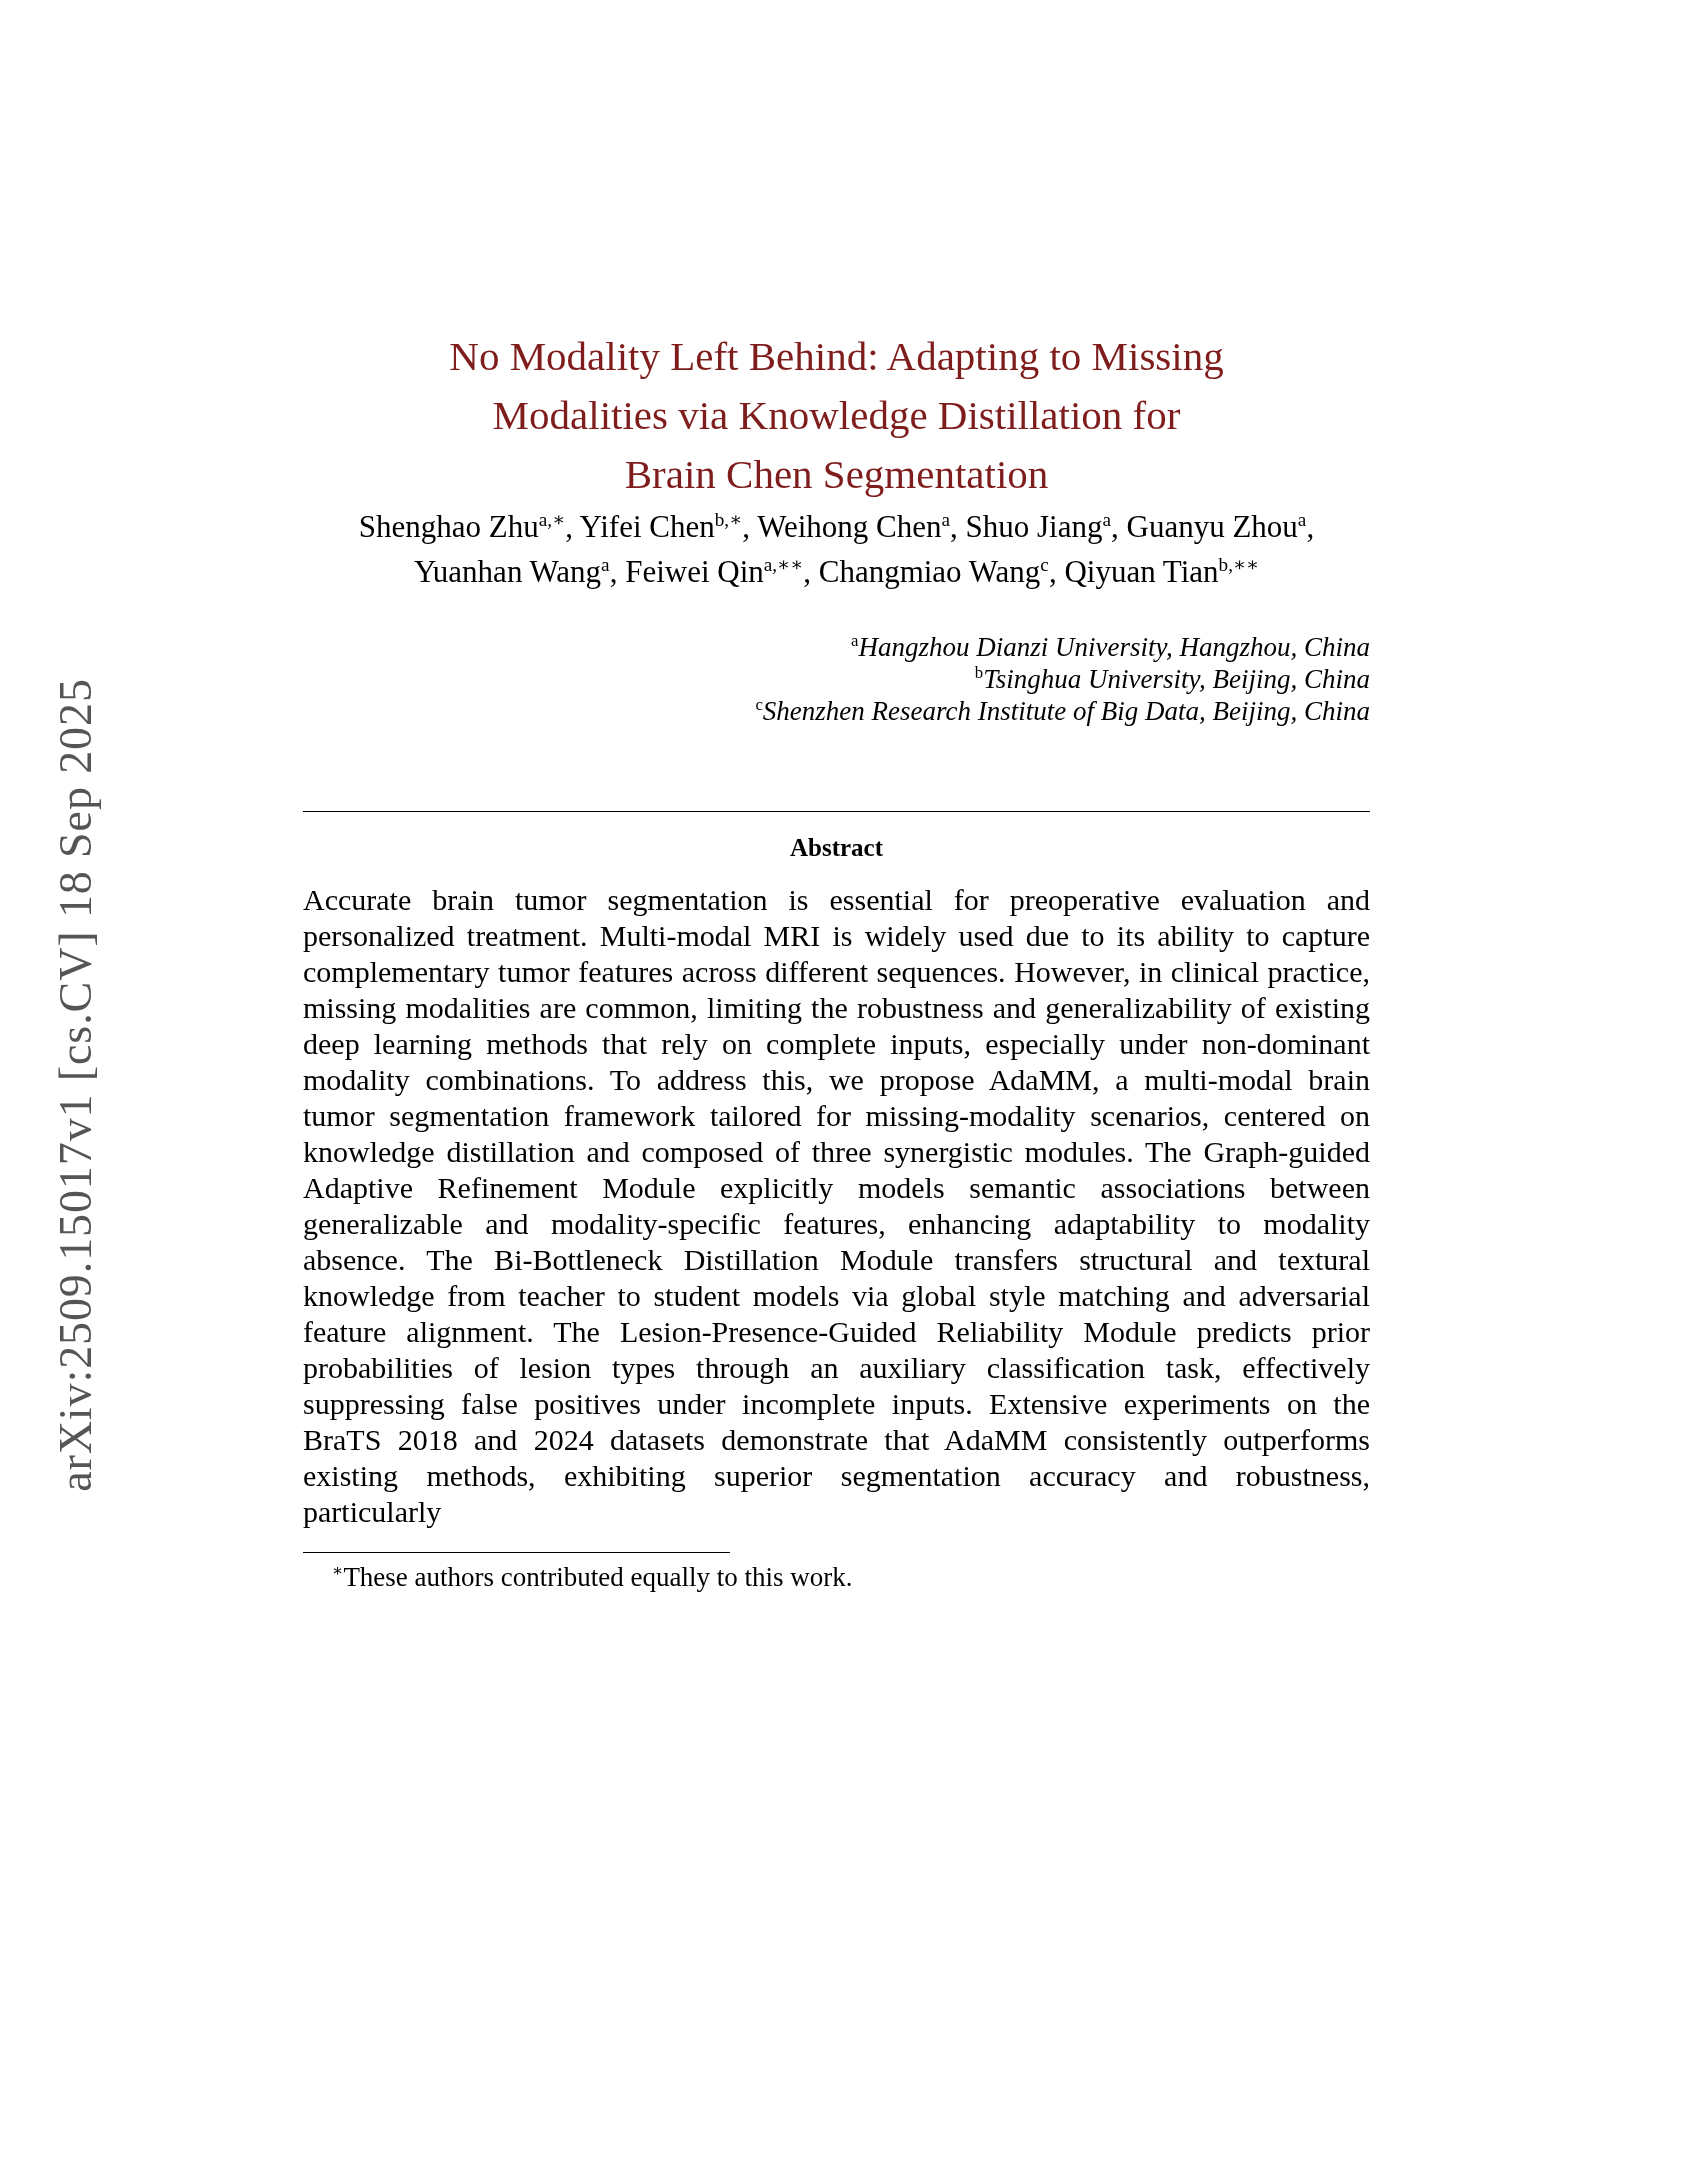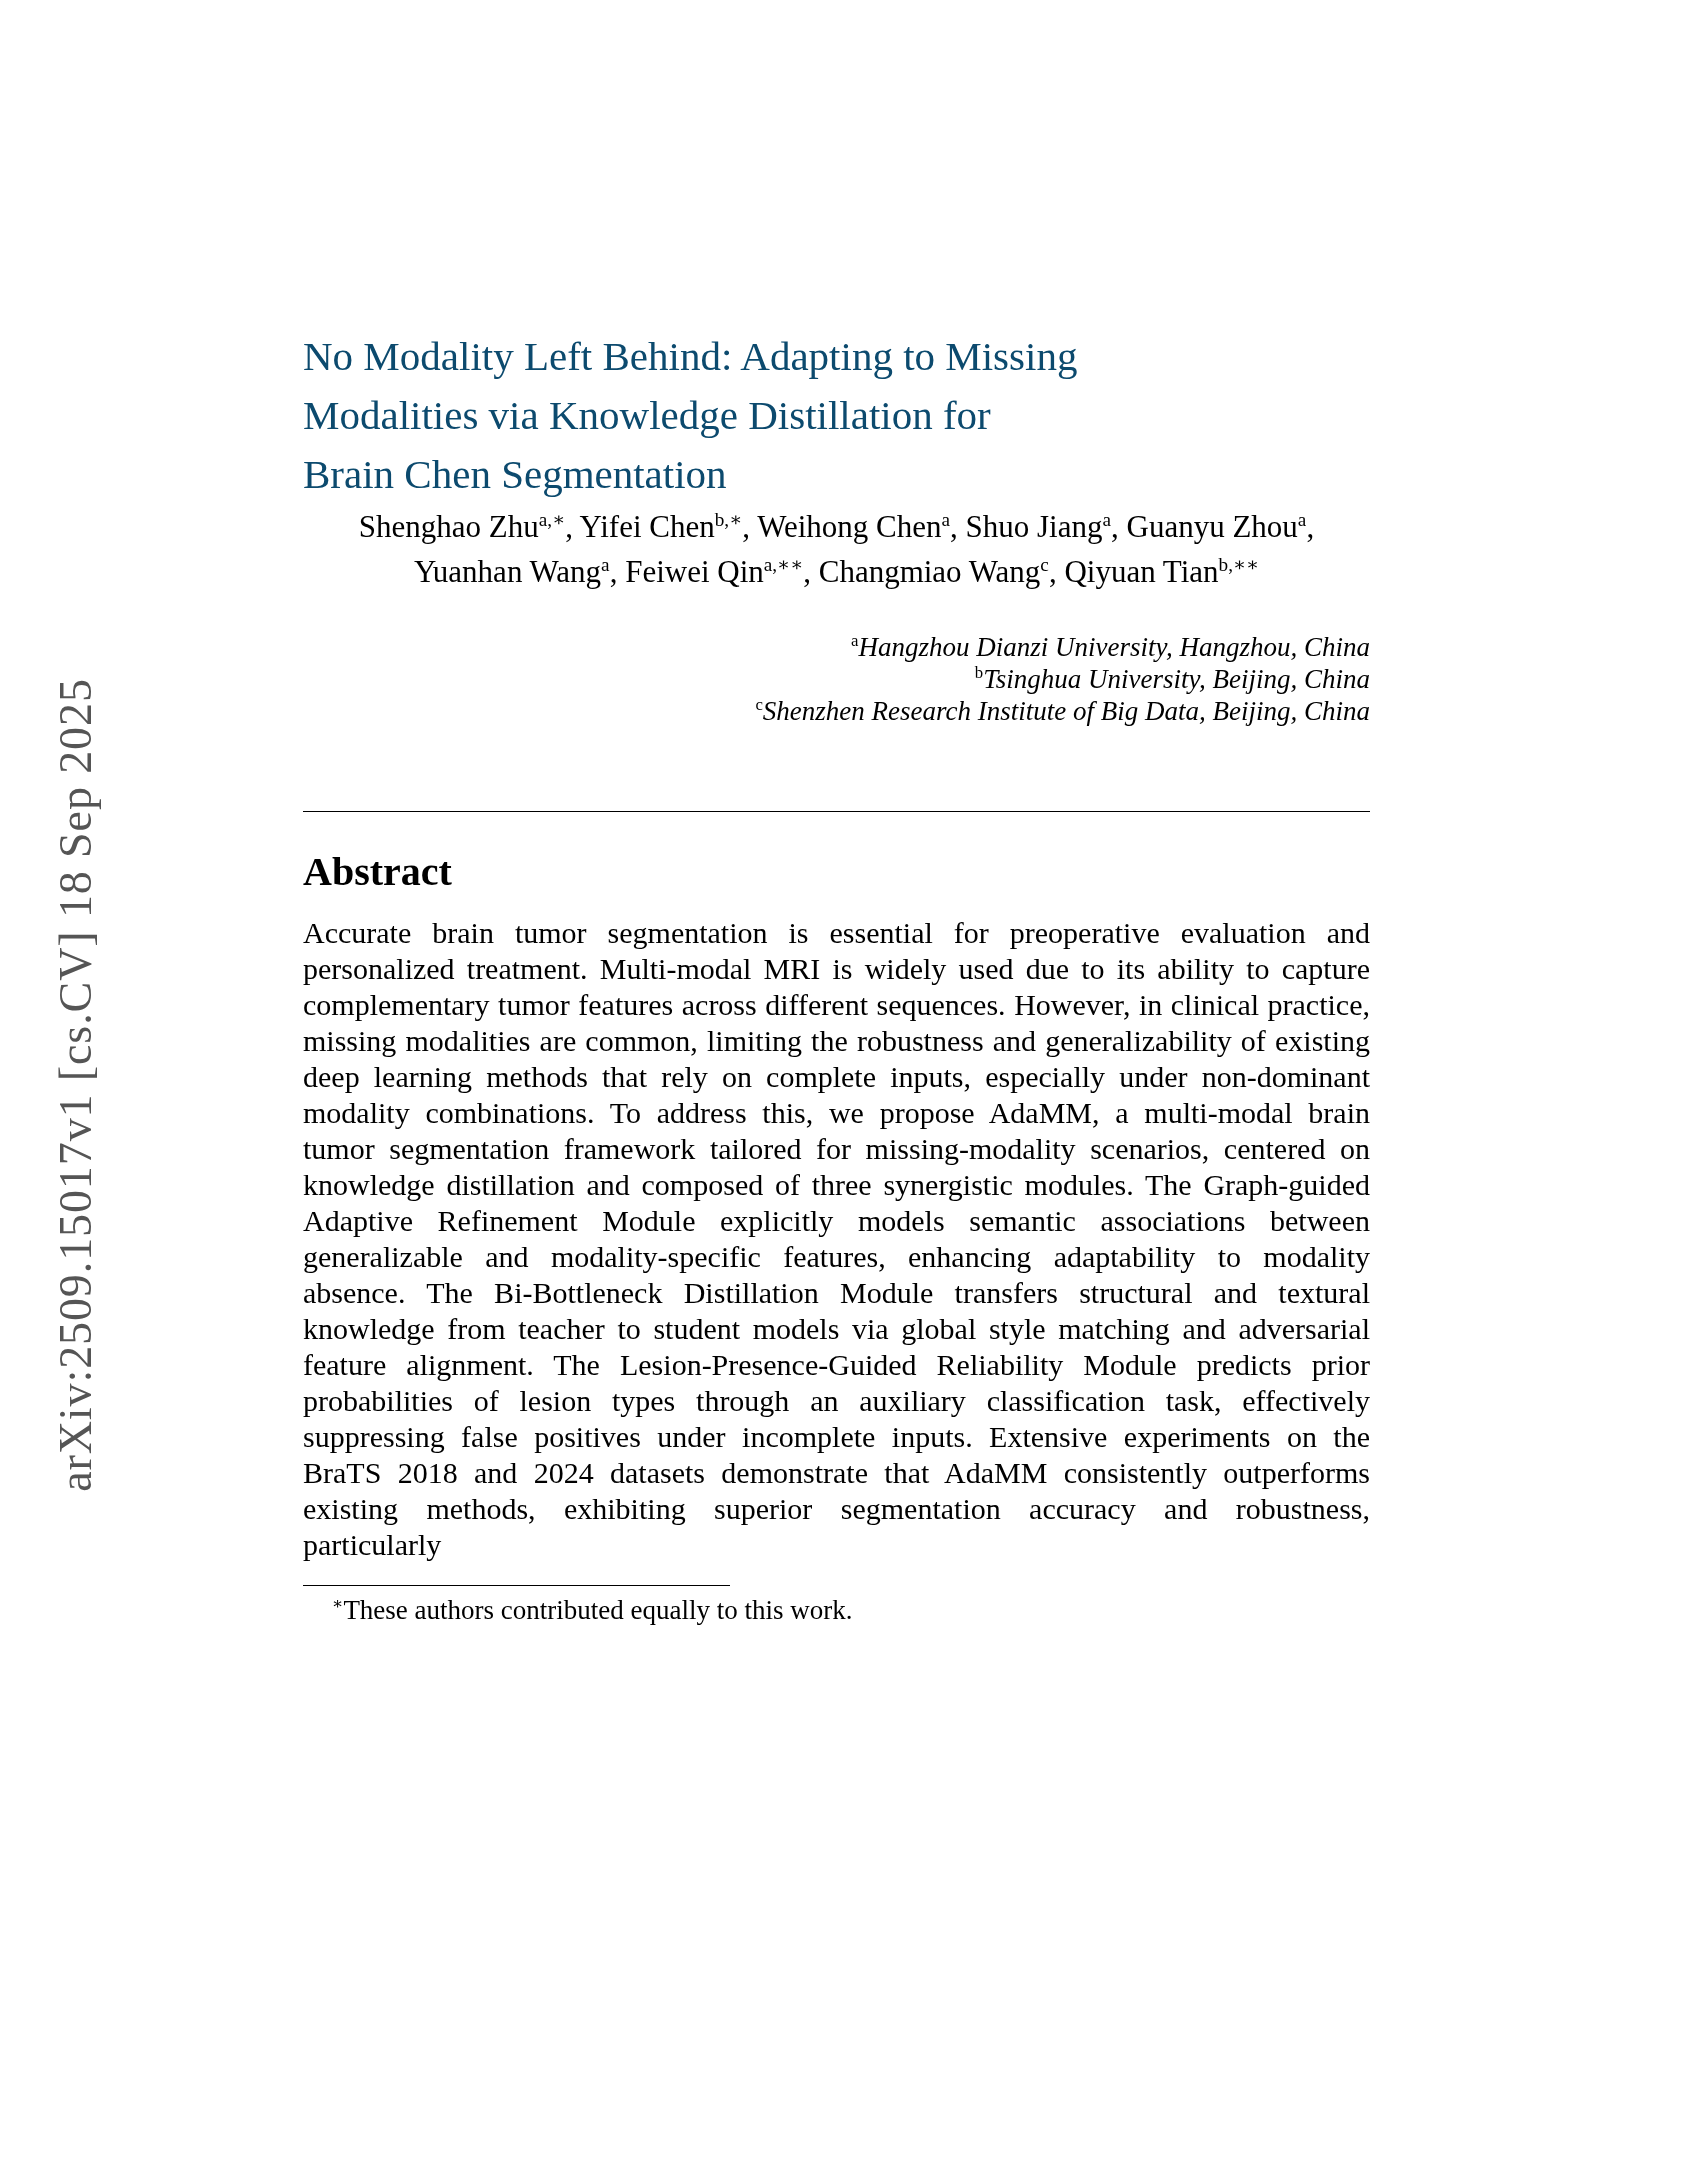--- a/index.html
+++ b/index.html
@@ -17,24 +17,25 @@
     overflow: hidden;
   }
   .column {
     position: absolute;
     left: 303px;
     top: 0;
     width: 1067px;
     padding-top: 327px;
   }
   .paper-title {
+    text-align: center;
     font-size: 41px;
     line-height: 59px;
     font-weight: 400;
-    color: #0c4a6e;
+    color: #7f1d1d;
   }
   .authors-line {
     text-align: center;
     font-size: 31px;
     line-height: 45px;
   }
   sup { font-size: 62%; line-height: 0; }
   .affiliations {
     margin-top: 37px;
     text-align: right;
@@ -43,24 +44,24 @@
   }
   .affiliation em { font-style: italic; }
   .section-rule {
     margin-top: 84px;
     border: none;
     border-top: 1.8px solid #000000;
     width: 100%;
     height: 0;
   }
   .abstract-heading {
-    margin-top: 36px;
-    font-size: 40px;
+    margin-top: 22px;
+    font-size: 25px;
     font-weight: 700;
-    text-align: left;
+    text-align: center;
   }
   .abstract-text {
     margin-top: 20px;
     font-size: 30px;
     line-height: 36px;
     text-align: justify;
     word-spacing: 0.9px;
   }
   .footnote-rule {
     margin-top: 22px;

